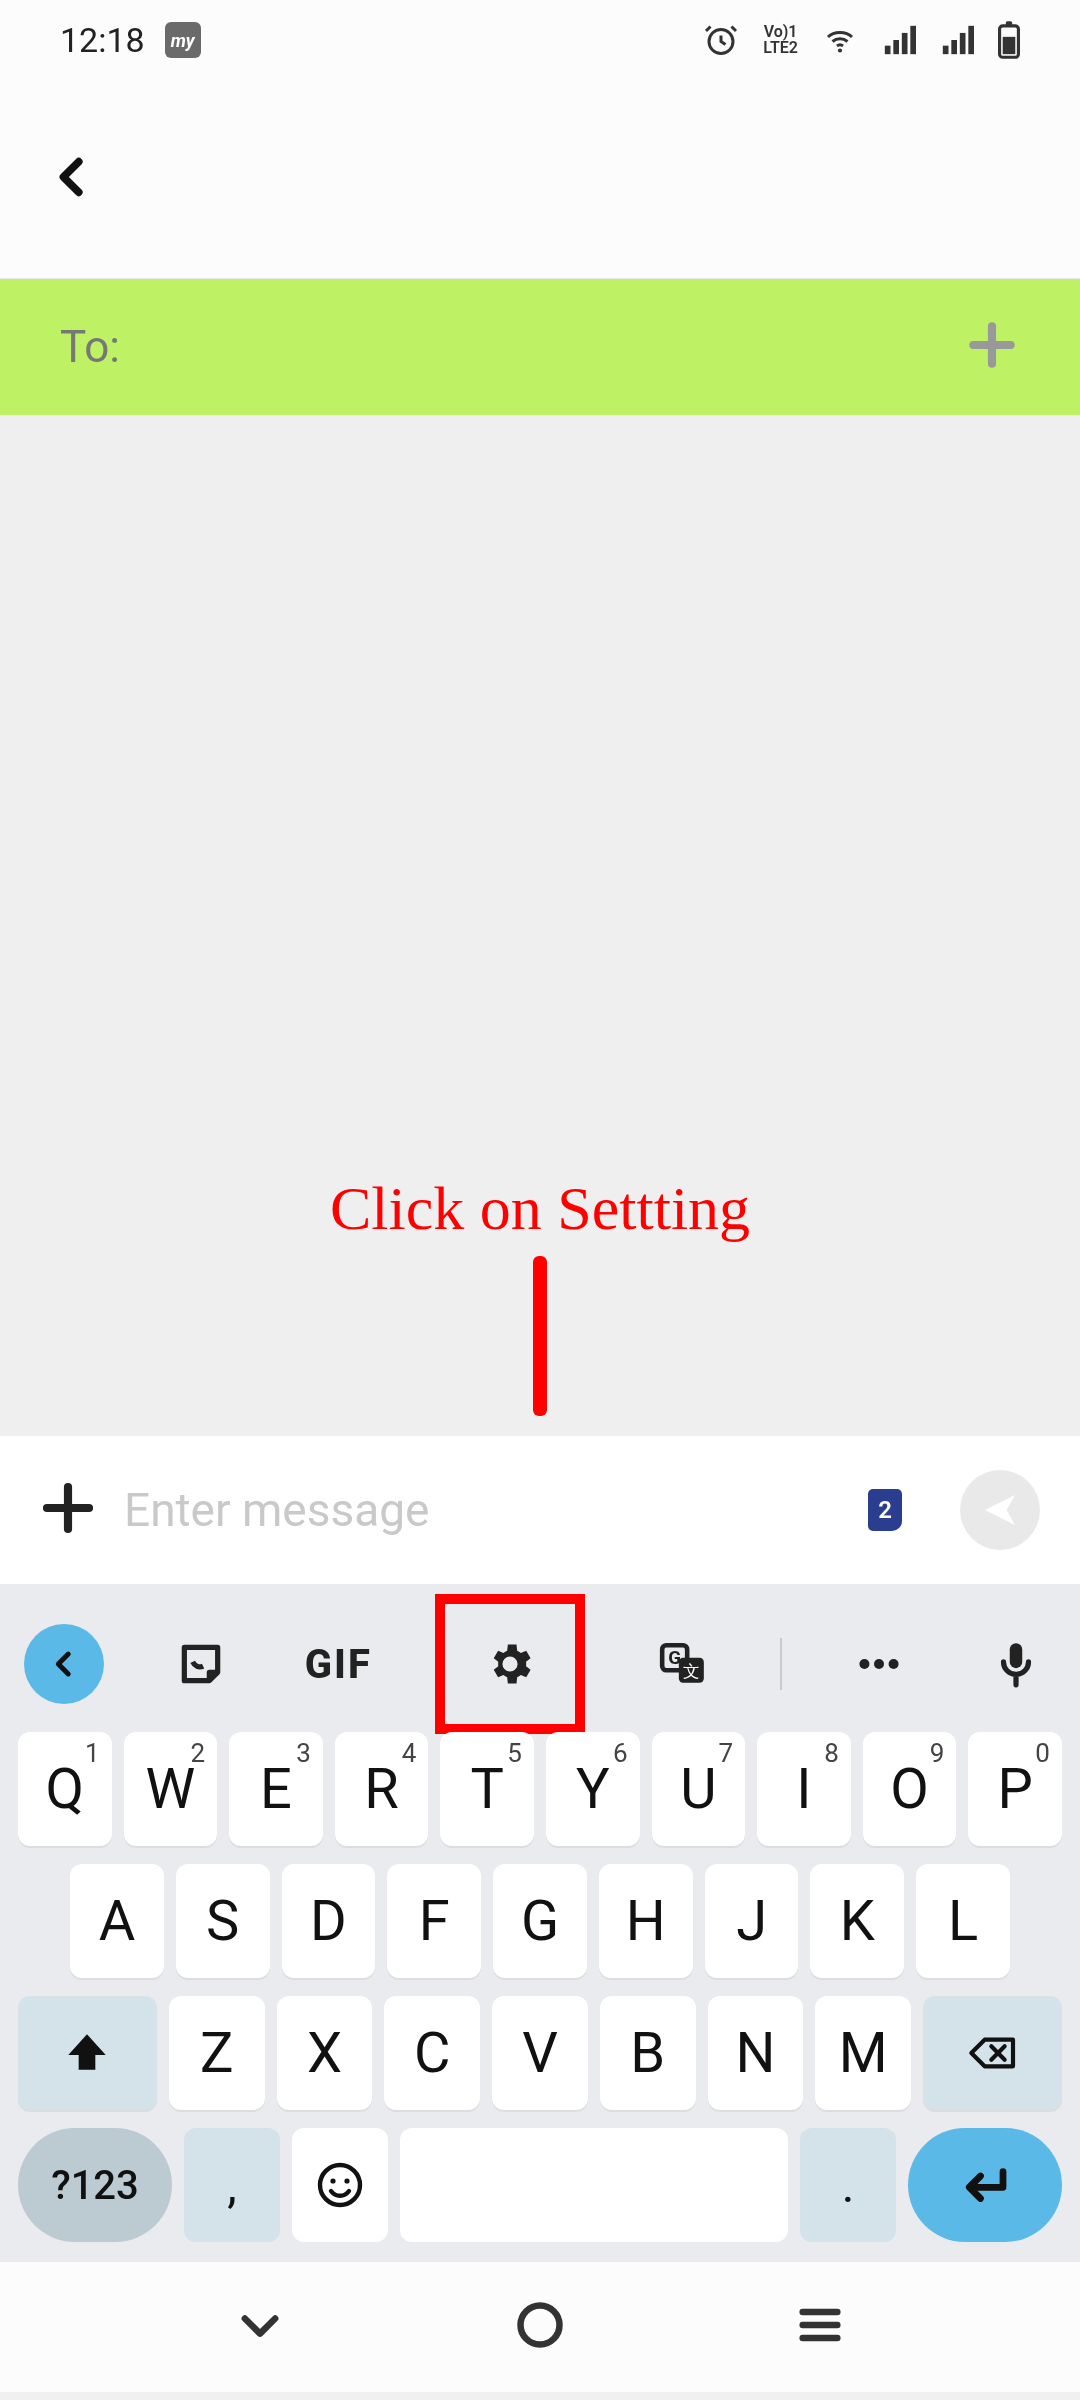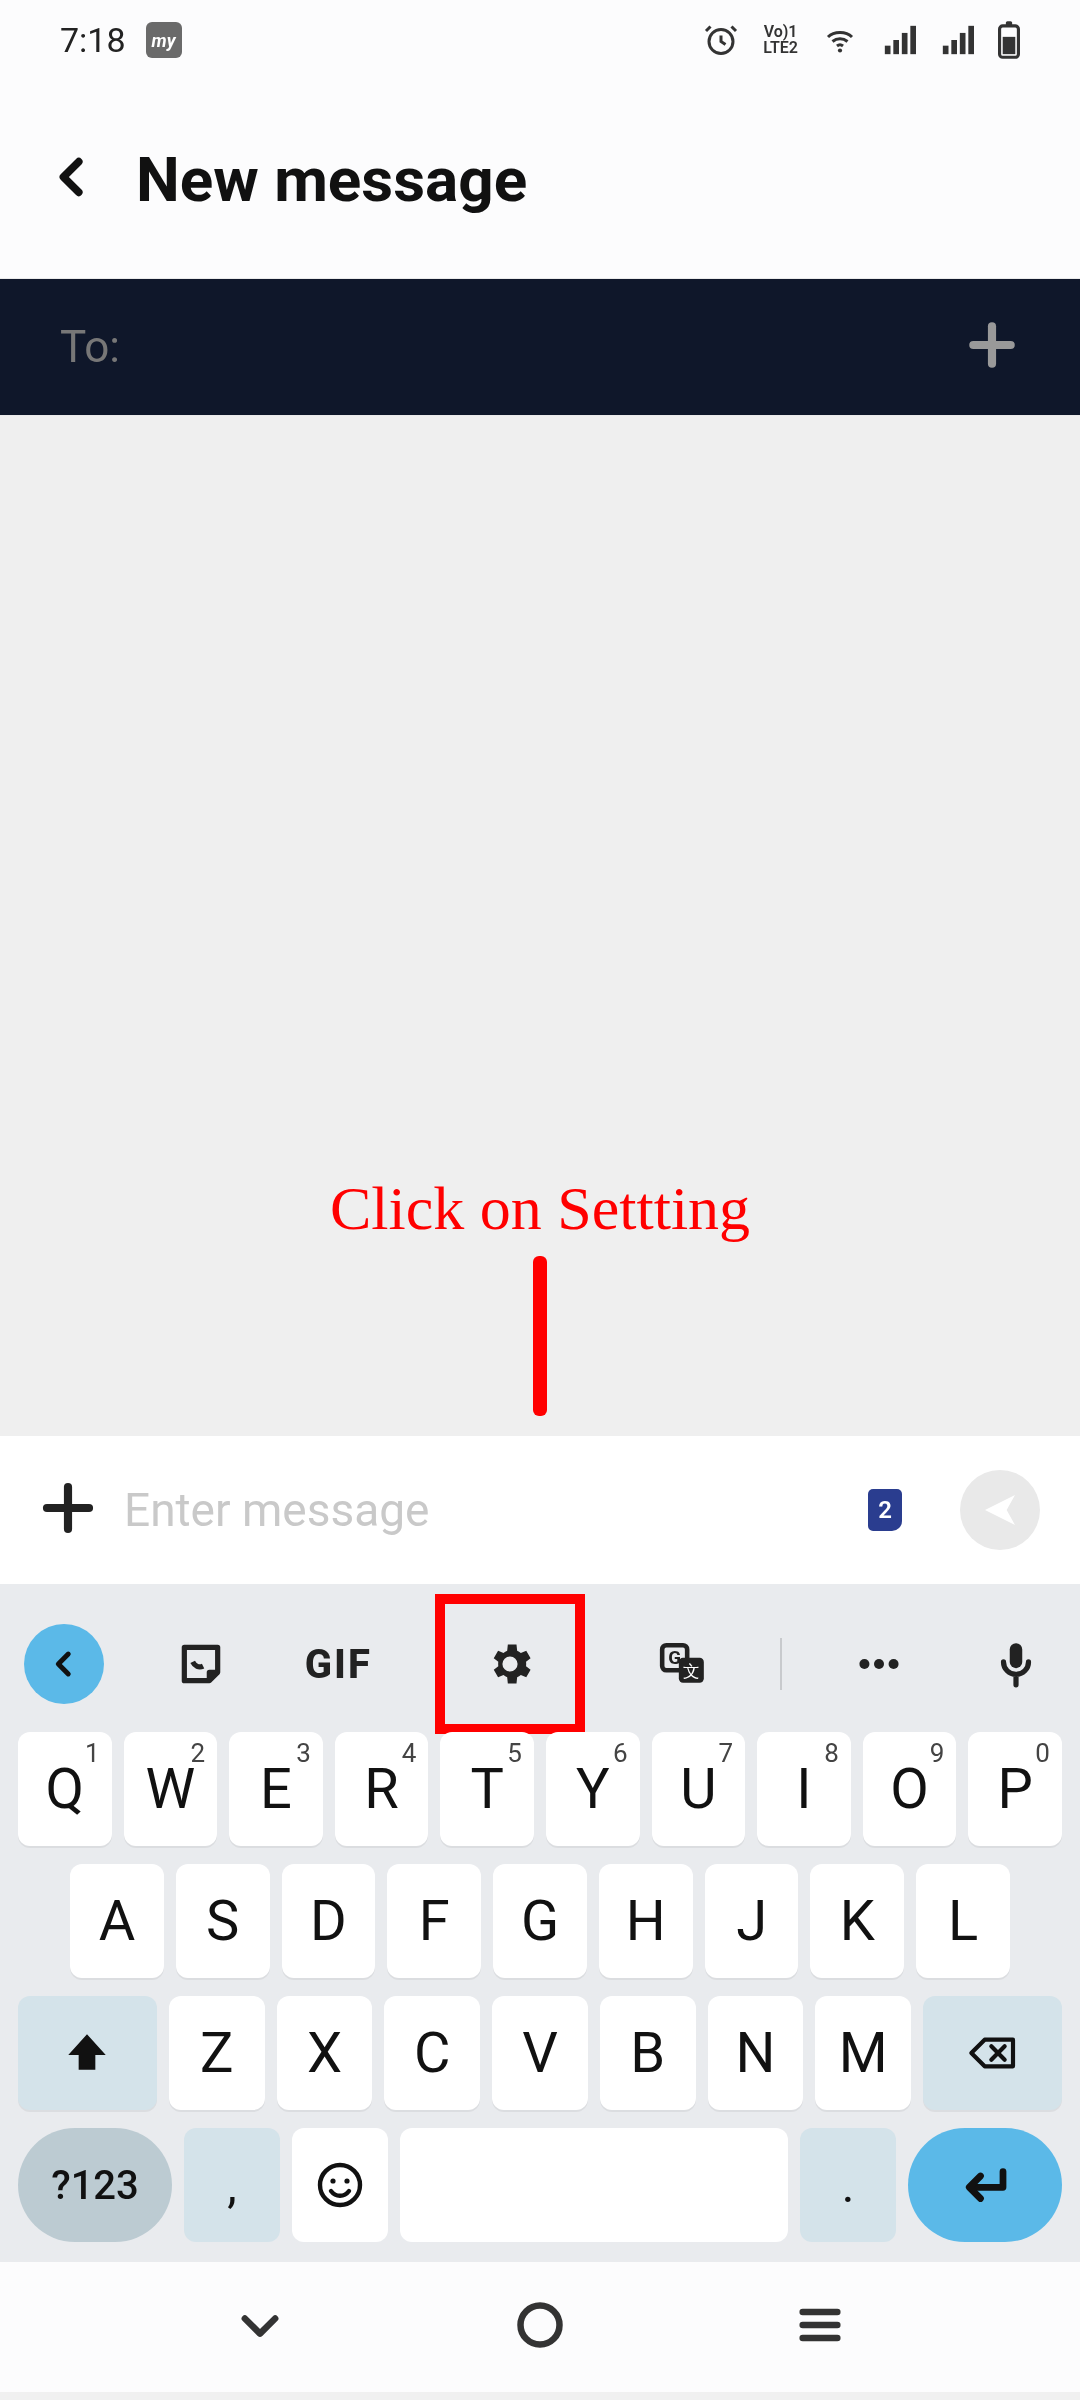--- a/index.html
+++ b/index.html
@@ -69,21 +69,21 @@
     }
     .header-title {
       font-size: 62px;
       font-weight: 700;
       color: #111;
     }
 
     
     .to-field {
       height: 138px;
-      background: #0f172a;
+      background: #bef264;
       display: flex;
       align-items: center;
       border-top: 1px solid #eaeaea;
       border-bottom: 1px solid #eaeaea;
       padding: 0 60px;
     }
     .to-label {
       font-size: 44px;
       color: #777;
     }
@@ -361,21 +361,21 @@
     .nav-btn svg {
       width: 52px;
       height: 52px;
     }
   </style>
 </head>
 <body>
 
 <div class="status-bar">
   <div class="status-left">
-    <span>7:18</span>
+    <span>12:18</span>
     <span class="status-icon my-icon">my</span>
   </div>
   <div class="status-right">
     <span class="status-icon">
       <svg viewBox="0 0 24 24" width="36" height="36" fill="none" stroke="#333" stroke-width="2">
           <circle cx="12" cy="13" r="8"></circle>
           <path d="M12 9v4l3 2M5 3l-3 3M22 6l-3-3"></path>
         </svg>
     </span>
     <span class="status-icon" style="font-size:16px; line-height:1; color:#333; white-space:pre; text-align:center; font-weight:600;">Vo)1
@@ -411,21 +411,20 @@
     </span>
   </div>
 </div>
 
 <div class="header">
   <div class="back-icon">
     <svg viewBox="0 0 24 24" fill="none" stroke="#111" stroke-width="4" stroke-linecap="round" stroke-linejoin="round">
         <polyline points="15 4 7 12 15 20"></polyline>
       </svg>
   </div>
-  <div class="header-title">New message</div>
 </div>
 
 <div class="to-field">
   <span class="to-label">To:</span>
   <input class="to-input" value="" style="">
   <span class="add-contact">
     <svg viewBox="0 0 24 24" fill="none" stroke="#999" stroke-width="3.5" stroke-linecap="round">
         <line x1="12" y1="4" x2="12" y2="20"></line>
         <line x1="4" y1="12" x2="20" y2="12"></line>
       </svg>

